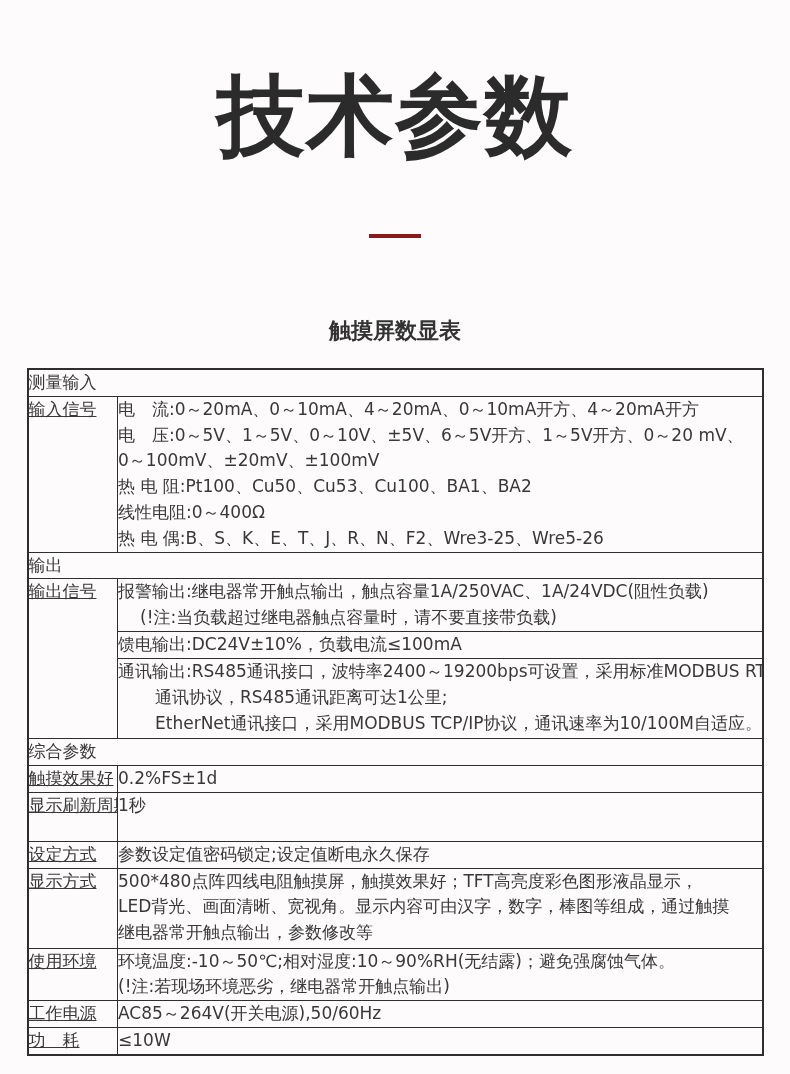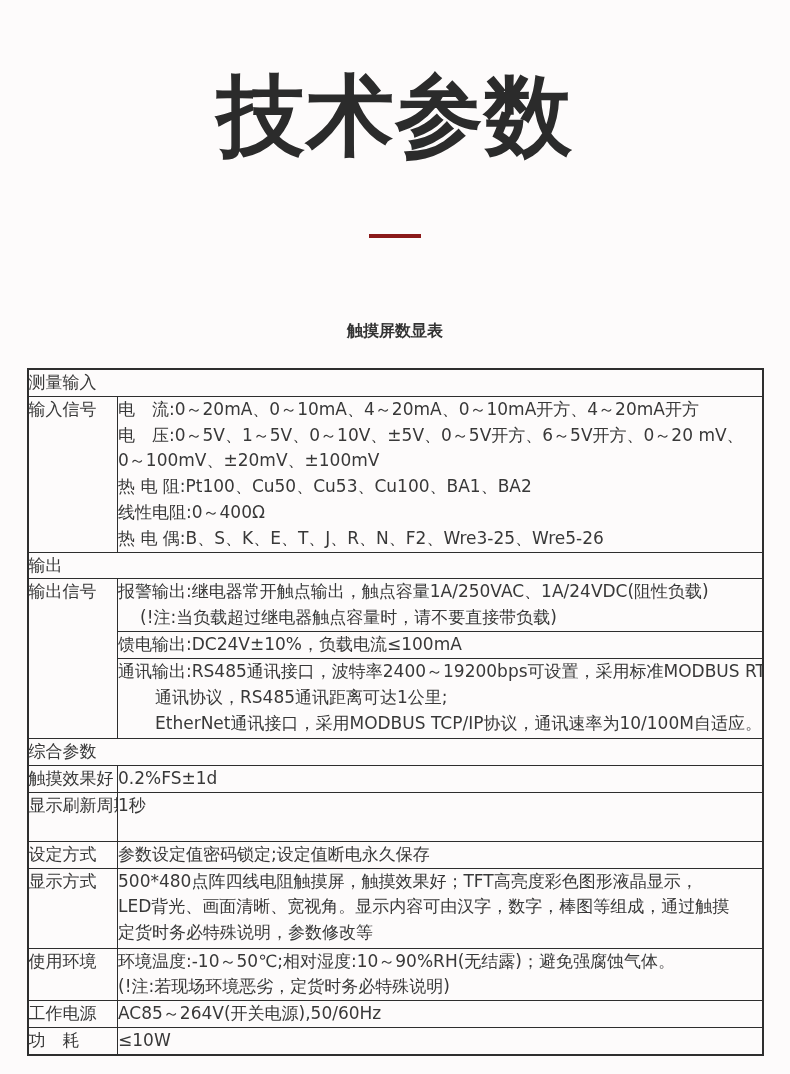--- a/index.html
+++ b/index.html
@@ -22,21 +22,21 @@
   }
   .divider {
     width: 52px;
     height: 4px;
     background: #8b1a1a;
     margin: 70px auto 0 auto;
   }
   .subtitle {
     margin-top: 80px;
     text-align: center;
-    font-size: 16px;
+    font-size: 22px;
     line-height: 26px;
     font-weight: 700;
     color: #333333;
   }
   .spec-table {
     border-collapse: collapse;
     table-layout: fixed;
     width: 735px;
     margin: 24px auto 0 auto;
     border: 2px solid #2e2e2e;
@@ -46,21 +46,21 @@
     font-size: 17px;
     line-height: 25.8px;
     font-weight: 500;
     color: #383838;
     padding: 0;
     vertical-align: top;
     overflow: hidden;
     white-space: nowrap;
   }
   .section-cell { padding: 0 6px 0 8px; }
-  .label-cell   { padding: 1px 4px 0 8px; white-space: normal; }
+  .label-cell   { padding: 1px 4px 0 8px; white-space: normal; text-decoration: underline; }
   .value-cell   { padding: 1px 6px 0 13px; }
   .line { display: block; }
   .indent-sm { padding-left: 22px; }
   .indent-md { padding-left: 37px; }
 </style>
 </head>
 <body>
 
 <h1 class="page-title">技术参数</h1>
 
@@ -75,21 +75,21 @@
   </colgroup>
   <tbody>
     <tr style="height:24px">
       <td class="section-cell" colspan="2">测量输入</td>
     </tr>
 
     <tr style="height:155px">
       <td class="label-cell">输入信号</td>
       <td class="value-cell">
         <span class="line">电　流:0～20mA、0～10mA、4～20mA、0～10mA开方、4～20mA开方</span>
-        <span class="line">电　压:0～5V、1～5V、0～10V、±5V、0～5V开方、6～5V开方、0～20 mV、</span>
+        <span class="line">电　压:0～5V、1～5V、0～10V、±5V、6～5V开方、1～5V开方、0～20 mV、</span>
         <span class="line">0～100mV、±20mV、±100mV</span>
         <span class="line">热 电 阻:Pt100、Cu50、Cu53、Cu100、BA1、BA2</span>
         <span class="line">线性电阻:0～400Ω</span>
         <span class="line">热 电 偶:B、S、K、E、T、J、R、N、F2、Wre3-25、Wre5-26</span>
       </td>
     </tr>
 
     <tr style="height:23px">
       <td class="section-cell" colspan="2">输出</td>
     </tr>
@@ -129,29 +129,29 @@
     <tr style="height:26px">
       <td class="label-cell">设定方式</td>
       <td class="value-cell">参数设定值密码锁定;设定值断电永久保存</td>
     </tr>
 
     <tr style="height:80px">
       <td class="label-cell">显示方式</td>
       <td class="value-cell">
         <span class="line">500*480点阵四线电阻触摸屏，触摸效果好；TFT高亮度彩色图形液晶显示，</span>
         <span class="line">LED背光、画面清晰、宽视角。显示内容可由汉字，数字，棒图等组成，通过触摸</span>
-        <span class="line">定货时务必特殊说明，参数修改等</span>
+        <span class="line">继电器常开触点输出，参数修改等</span>
       </td>
     </tr>
 
     <tr style="height:51px">
       <td class="label-cell">使用环境</td>
       <td class="value-cell">
         <span class="line">环境温度:-10～50℃;相对湿度:10～90%RH(无结露)；避免强腐蚀气体。</span>
-        <span class="line">(!注:若现场环境恶劣，定货时务必特殊说明)</span>
+        <span class="line">(!注:若现场环境恶劣，继电器常开触点输出)</span>
       </td>
     </tr>
 
     <tr style="height:25px">
       <td class="label-cell">工作电源</td>
       <td class="value-cell">AC85～264V(开关电源),50/60Hz</td>
     </tr>
 
     <tr style="height:27px">
       <td class="label-cell">功　耗</td>

